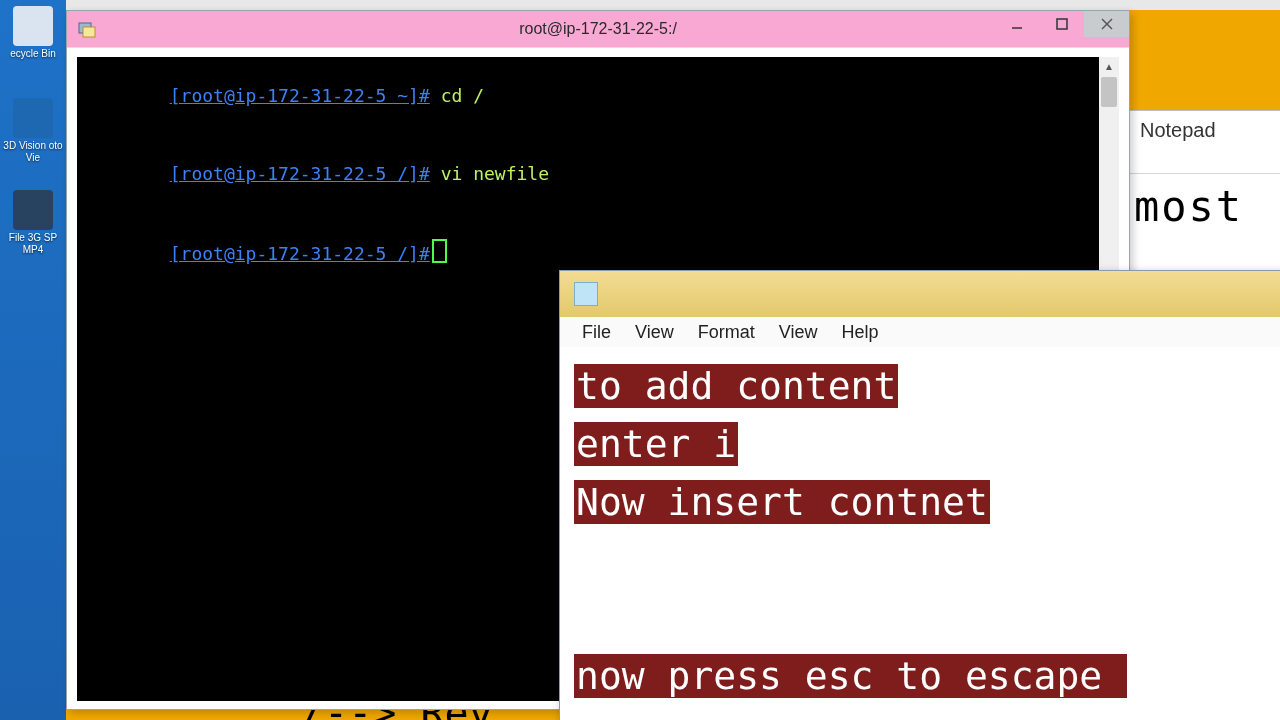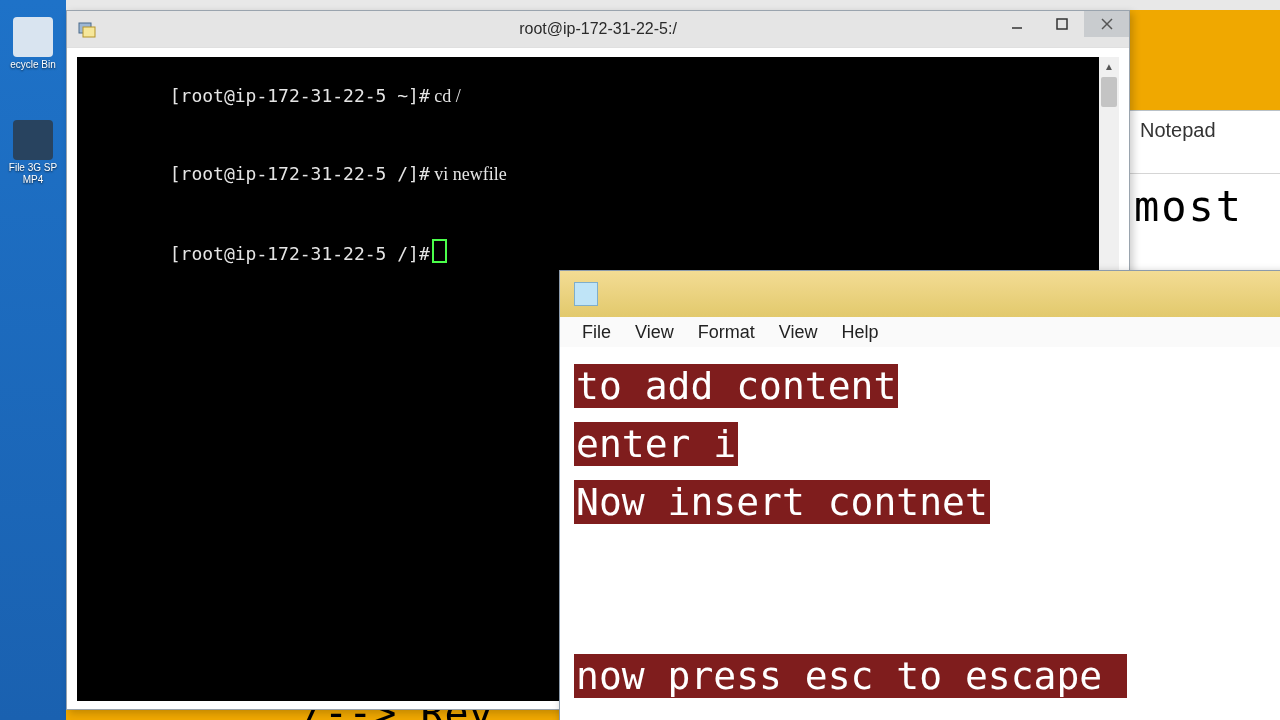--- a/index.html
+++ b/index.html
@@ -41,21 +41,21 @@
     text-align: center;
     font-size: 10px;
     color: #fff;
     text-shadow: 0 1px 2px rgba(0,0,0,.7);
     line-height: 12px;
     overflow: hidden;
     display: flex;
     flex-direction: column;
     align-items: center;
     justify-content: flex-start;
-    padding-top: 17px;
+    padding-top: 6px;
   }
   .d-icon .ic { width: 40px; height: 40px; margin-bottom: 2px; display:flex; align-items:center; justify-content:center; border-radius:4px; }
   .ic-a { background: #d9e4f0; }
   .ic-b { background: #8a1d1d; }
   .ic-c { background: #28435f; }
   .ic-d { background: #1e67b1; }
   .ic-e { background: #2d8a2d; }
 
   
   .putty {
@@ -63,21 +63,21 @@
     left: 66px;
     top: 10px;
     width: 1062px;
     height: 698px;
     background: #fff;
     border: 1px solid #9aa4ae;
     box-shadow: 3px 3px 8px rgba(0,0,0,.2);
   }
   .putty-titlebar {
     height: 36px;
-    background: #e5e5e5;
+    background: #f9a8d4;
     display: flex;
     align-items: center;
     position: relative;
     border-bottom: 1px solid #e0e0e0;
   }
   .putty-appicon {
     width: 20px; height: 20px;
     margin: 0 10px;
     display:flex; align-items:center; justify-content:center;
   }
@@ -138,22 +138,22 @@
   .putty-scroll .arrow.dn { bottom:0; }
 
   .term-line {
     font-family: "Consolas", "Menlo", monospace;
     font-size: 18px;
     line-height: 26px;
     white-space: pre;
     color: #ccc;
     padding-left: 6px;
   }
-  .term-prompt { color: #e5e5e5; }
-  .term-cmd    { color: #e5e5e5; font-family: Liberation Serif, serif; }
+  .term-prompt { color: #3b82f6; text-decoration: underline; }
+  .term-cmd    { color: #bef264; }
   .cursor-block {
     display: inline-block;
     width: 11px; height: 20px;
     border: 2px solid #4bff4b;
     vertical-align: -3px;
     margin-left: 2px;
   }
 
   
   .notepad-bg {
@@ -251,20 +251,25 @@
 <body>
 
 <div class="desktop">
 
   <div class="taskbar-top"></div>
 
   <div class="desktop-icons">
     <div class="d-icon">
       <div class="ic ic-a"></div>
       <span>ecycle Bin</span>
+    </div>
+    <div class="d-icon">
+      <div class="ic ic-d"></div>
+      <span>3D Vision
+oto Vie</span>
     </div>
     <div class="d-icon">
       <div class="ic ic-c"></div>
       <span>File 3G
 SP MP4</span>
     </div>
   </div>
 
   <div class="behind-text">/--&gt; Rey</div>
 

